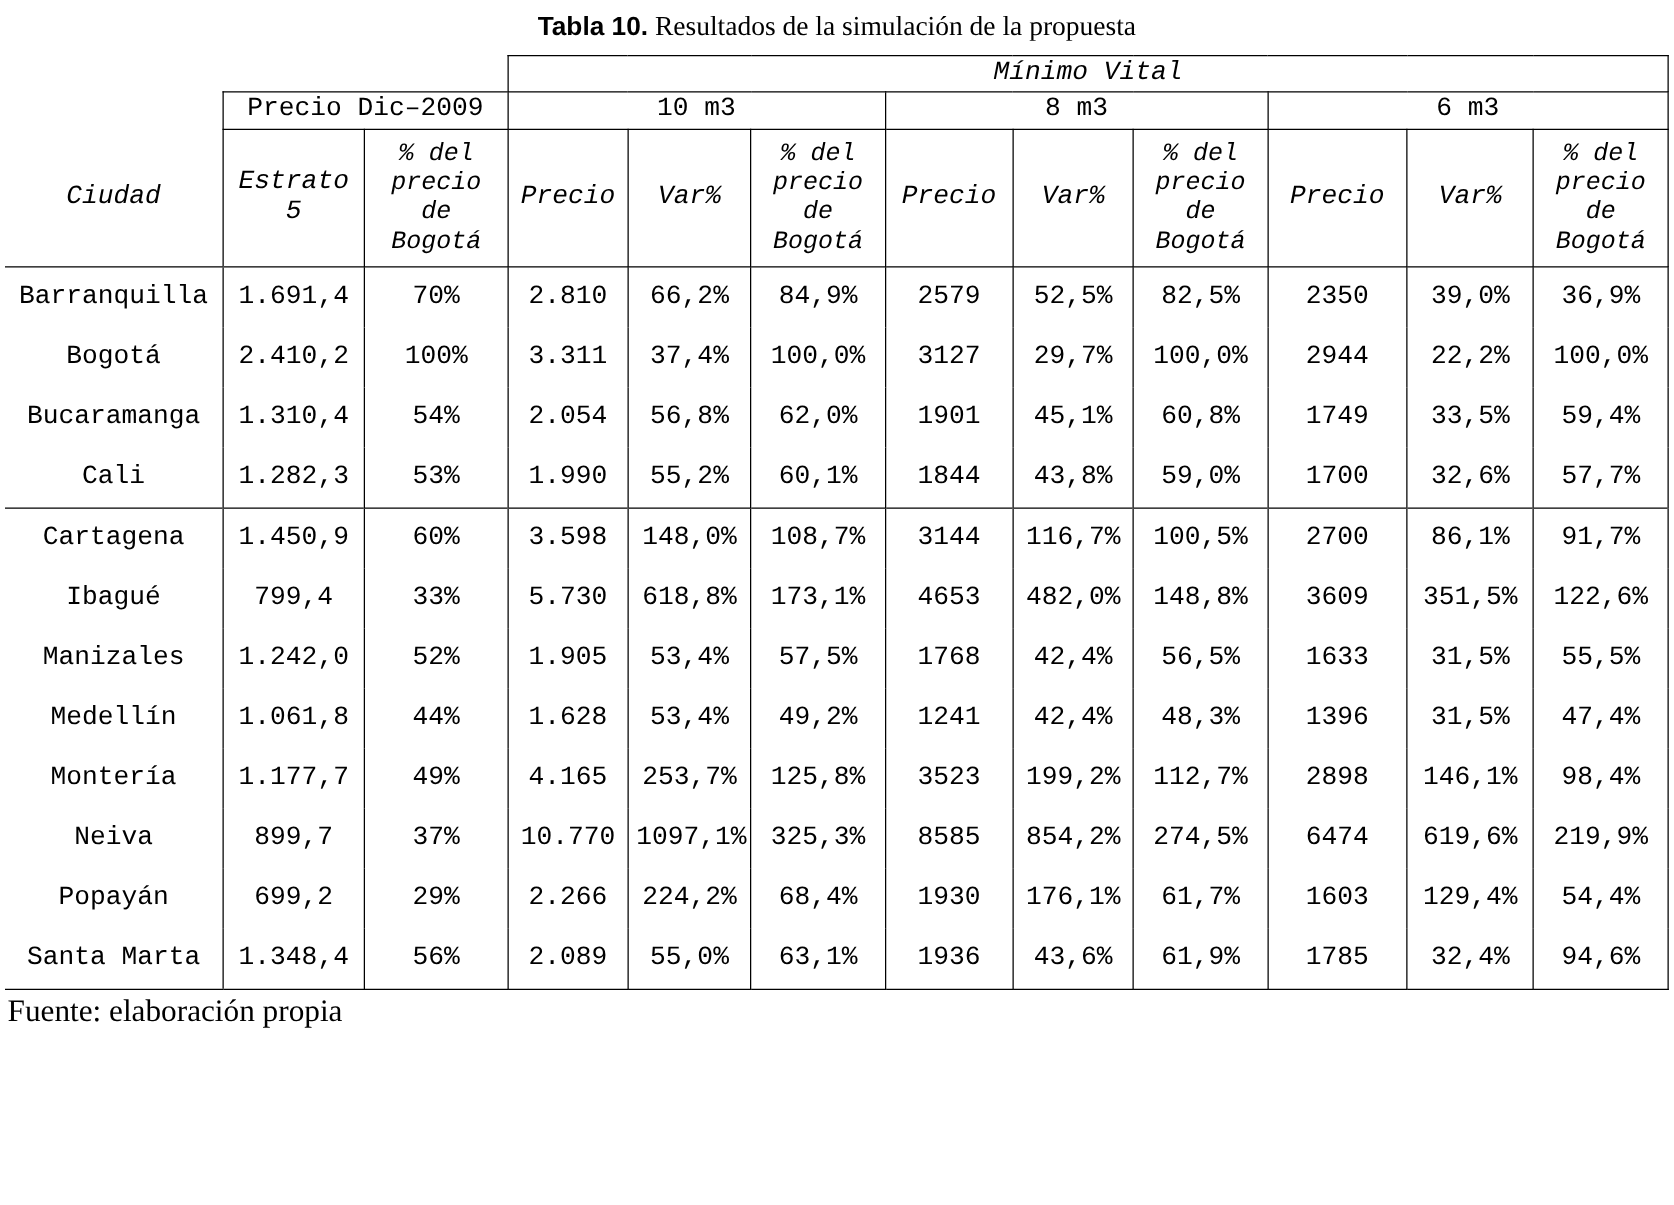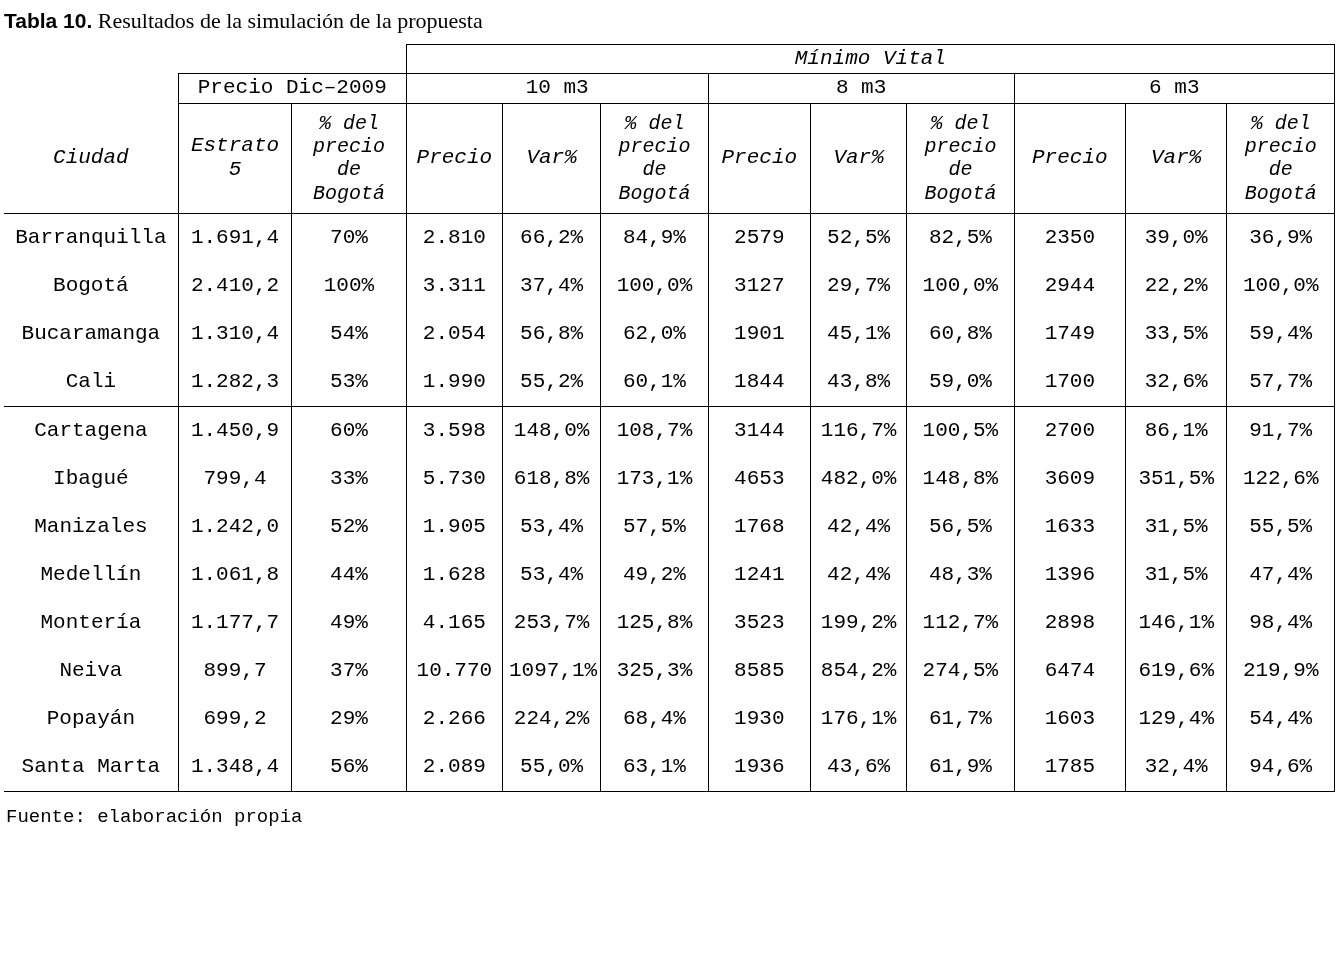--- a/index.html
+++ b/index.html
@@ -15,20 +15,21 @@
     overflow: hidden;
   }
   .page {
     position: relative;
     width: 1339px;
     height: 964px;
     box-sizing: border-box;
     padding: 0 4px;
   }
   .caption {
+    text-align: center;
     font-size: 22px;
     padding-top: 8px;
     padding-bottom: 10px;
     font-family: "Liberation Serif", serif;
   }
   .caption .lbl {
     font-weight: bold;
     font-family: "Liberation Sans", sans-serif;
     font-size: 21px;
   }
@@ -55,23 +56,23 @@
   .nobord { border: none; }
 
   .row-head td { padding-top: 4px; padding-bottom: 4px; }
   .grouplabel { font-style: italic; font-size: 21px; }
   .numcol { font-size: 21px; }
   .city { text-align: left; padding-left: 10px; font-size: 21px; }
   .pctlbl { font-style: italic; line-height: 1.12; font-size: 20px; }
 
   tbody tr td { height: 44px; }
   .source {
-    margin-top: 14px;
-    font-family: Liberation Mono, monospace;
-    font-size: 19px;
+    margin-top: 4px;
+    font-family: Liberation Serif, serif;
+    font-size: 25px;
     padding-left: 2px;
   }
 </style>
 </head>
 <body>
 
 <div class="page">
 
   <div class="caption">
     <span class="lbl">Tabla 10.</span><span> Resultados de la simulación de la propuesta</span>

